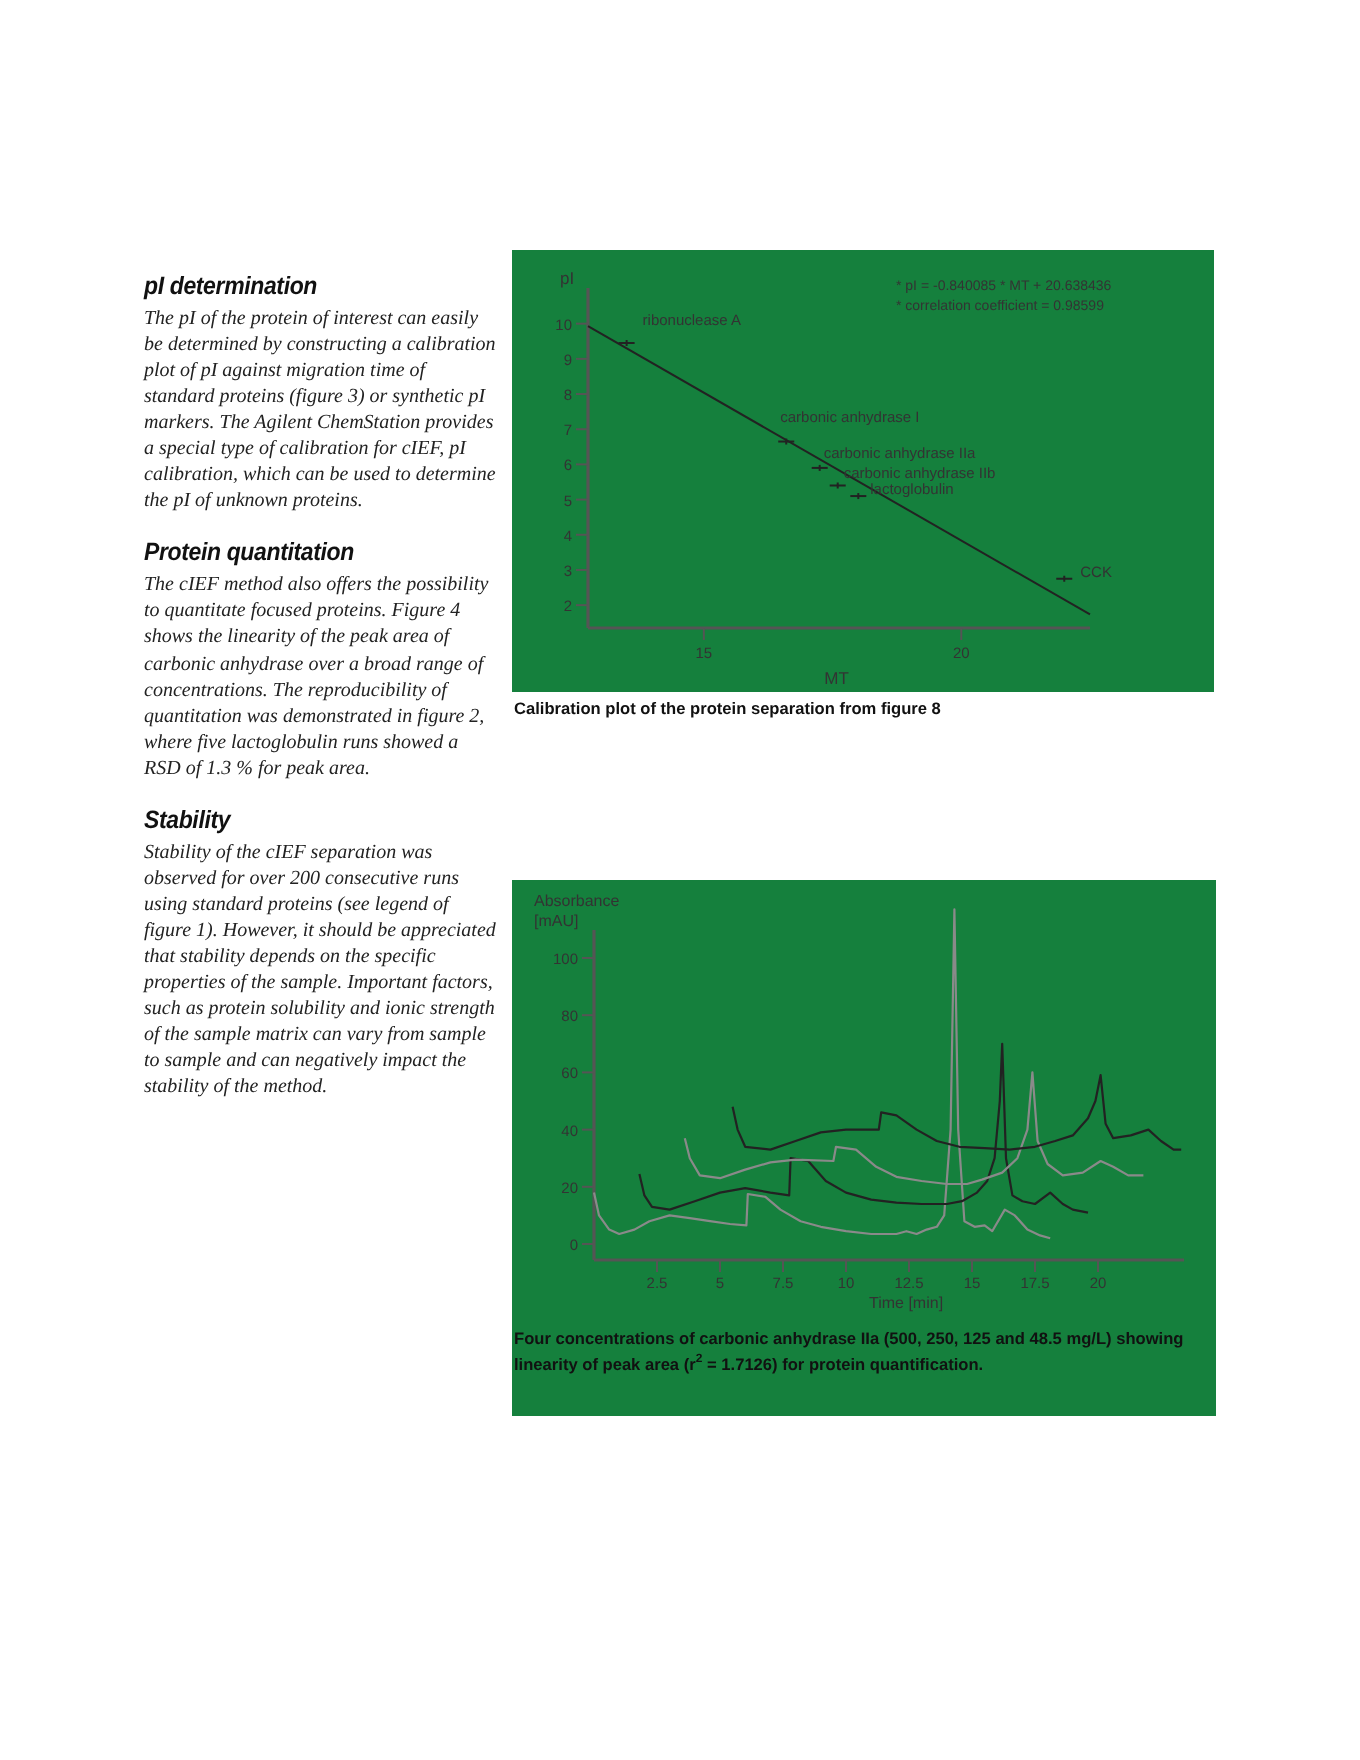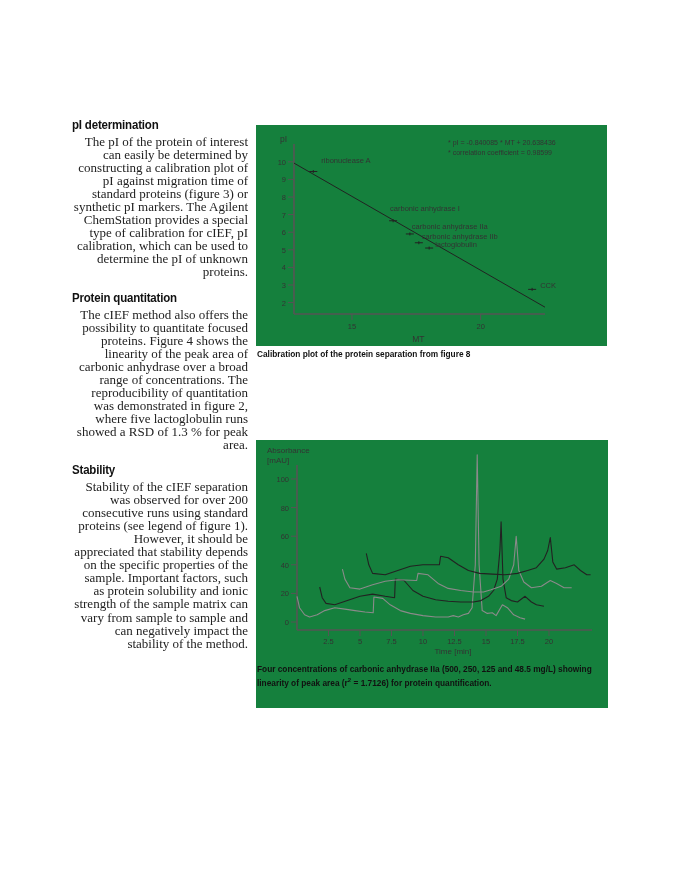--- a/index.html
+++ b/index.html
@@ -1,20 +1,20 @@
 <!DOCTYPE html>
 <html><head>
 <meta charset="utf-8">
 <style>
   html, body { margin: 0; padding: 0; }
   body { width: 680px; height: 880px; background: #ffffff; position: relative; overflow: hidden; }
-  .col-left { position: absolute; left: 72px; top: 118px; width: 176px; }
+  .col-left { position: absolute; left: 72px; top: 136px; width: 176px; font-style: italic; }
   .section { margin-bottom: 12px; }
   .sec-title { font-family: "Liberation Sans", sans-serif; font-weight: bold; font-size: 12.5px; color: #111; margin: 0 0 3px 0; letter-spacing: -0.2px; transform: scaleX(0.92); transform-origin: left; white-space: nowrap; }
-  .sec-body { font-family: "Liberation Serif", serif; font-size: 13px; line-height: 13.05px; color: #222; margin: 0; text-align: right; }
+  .sec-body { font-family: "Liberation Serif", serif; font-size: 10px; line-height: 13.05px; color: #222; margin: 0; }
   .panel { position: absolute; background: #15803d; }
   #fig3-panel { left: 256px; top: 125px; width: 351px; height: 221px; }
   #fig4-panel { left: 256px; top: 440px; width: 352px; height: 268px; }
   svg text { font-family: "Liberation Sans", sans-serif; fill: #333; }
   .caption { position: absolute; left: 257px; font-family: "Liberation Sans", sans-serif; font-weight: bold; font-size: 8.3px; line-height: 11px; color: #111; }
   #fig3-caption { top: 349px; width: 350px; }
   #fig4-caption { top: 664px; width: 360px; }
   .caption .cap-label { display: block; }
 </style>
 </head>

